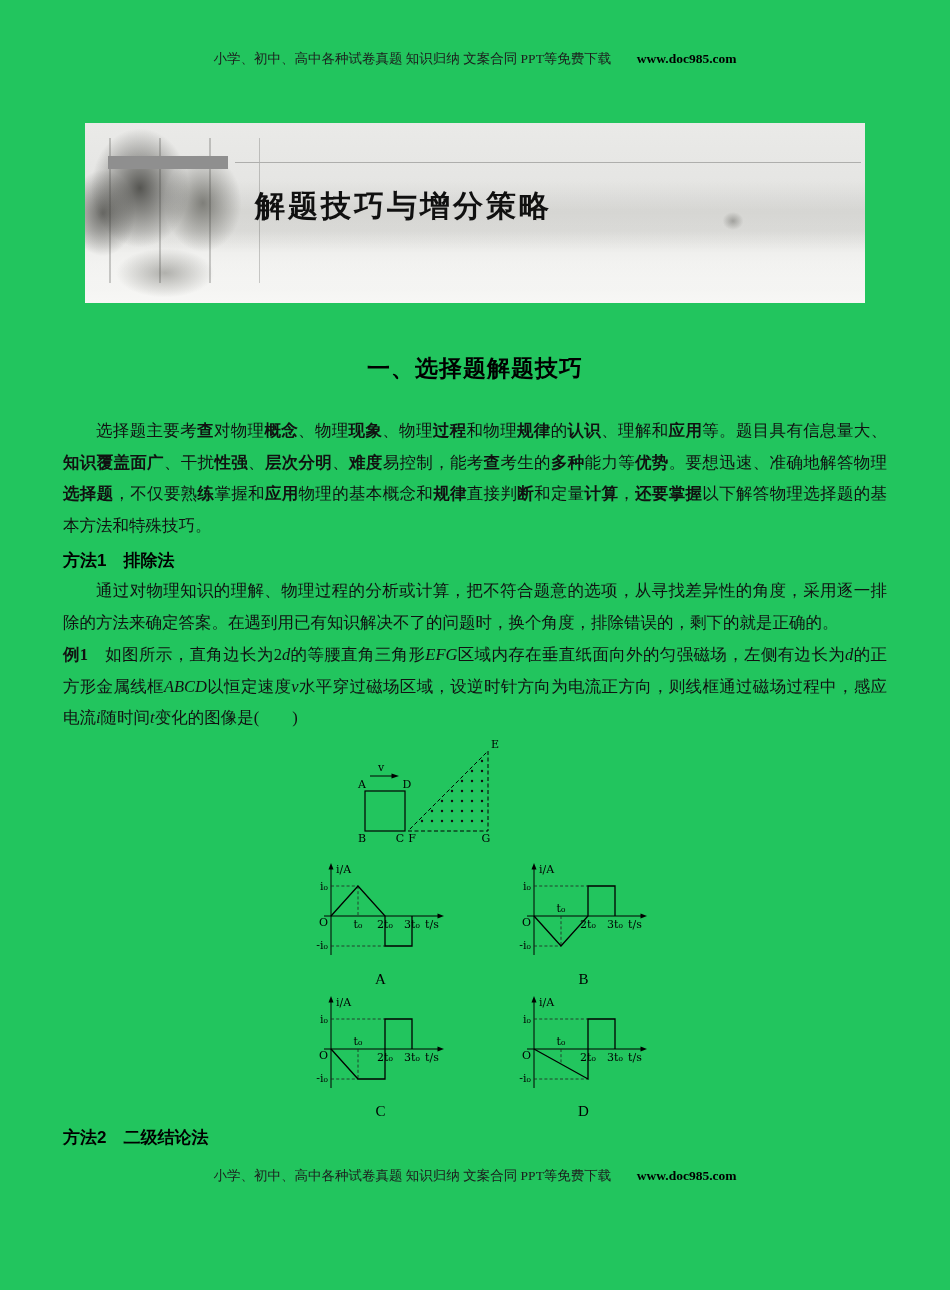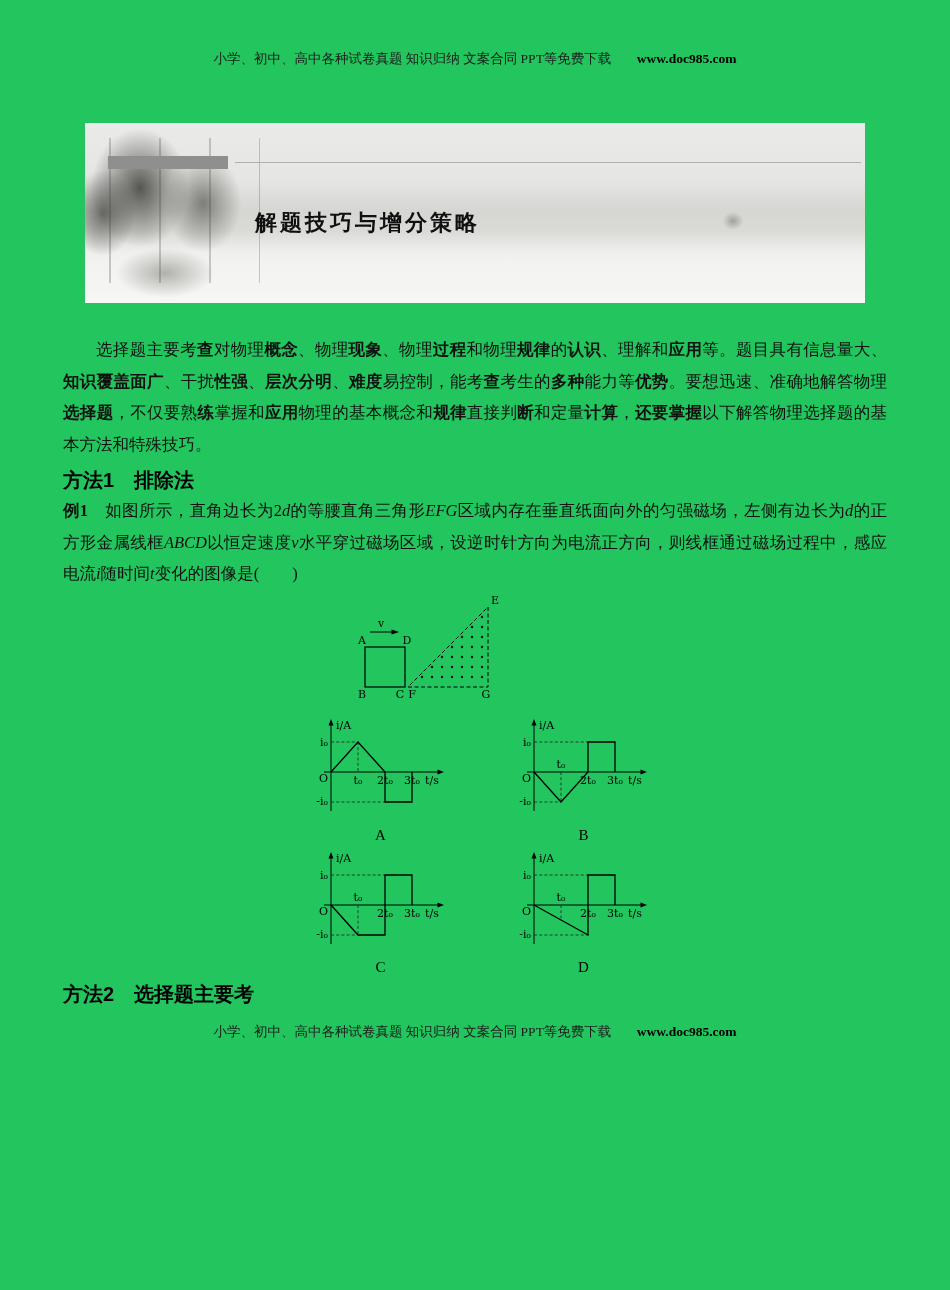--- a/index.html
+++ b/index.html
@@ -25,31 +25,31 @@
       radial-gradient(ellipse 45px 60px at 18px 90px, rgba(80,80,76,.8), rgba(80,80,76,0) 72%),
       radial-gradient(ellipse 70px 35px at 80px 150px, rgba(110,110,104,.5), rgba(110,110,104,0) 70%),
       radial-gradient(ellipse 14px 12px at 648px 98px, rgba(95,95,90,.45), rgba(95,95,90,0) 75%),
       linear-gradient(180deg, rgba(0,0,0,0) 32%, rgba(168,168,162,.22) 48%, rgba(168,168,162,.22) 60%, rgba(0,0,0,0) 72%),
       linear-gradient(180deg, rgba(0,0,0,0) 60%, rgba(244,244,242,.85) 92%, #f7f7f5 100%);
   }
   .banner-trunks { position:absolute; left:0; top:15px; width:175px; height:145px; opacity:.45;
     background:repeating-linear-gradient(90deg, rgba(0,0,0,0) 0 24px, rgba(58,58,54,.55) 24px 26px, rgba(0,0,0,0) 26px 50px); }
   .banner-bar { position:absolute; left:23px; top:33px; width:120px; height:13px; background:#8f8f8f; }
   .banner-rule { position:absolute; left:150px; right:4px; top:39px; height:1px; background:#aeaeac; }
-  .banner-title { position:absolute; left:170px; top:85px; font-family:"Liberation Sans","DejaVu Sans",sans-serif;
-    font-size:22px; font-weight:700; color:#101010; letter-spacing:3px; }
+  .banner-title { position:absolute; left:170px; top:63px; font-family:"Liberation Sans","DejaVu Sans",sans-serif;
+    font-size:30px; font-weight:700; color:#101010; letter-spacing:3px; }
 
   
   .section-title { margin-top:50px; text-align:center; font-size:23px; font-weight:700; color:#000; letter-spacing:1px; }
 
   
   .content { width:824px; margin:0 auto; font-size:16.5px; line-height:31.5px; text-align:justify; }
   .para-indent { text-indent:2em;font-family:Liberation Mono, monospace; }
   .intro { margin-top:32px; }
-  .method-heading { margin-top:4px; font-family:"Liberation Sans","DejaVu Sans",sans-serif; font-weight:700; font-size:20px; line-height:30px; color:#000; }
+  .method-heading { margin-top:4px; font-family:"Liberation Sans","DejaVu Sans",sans-serif; font-weight:700; font-size:17px; line-height:30px; color:#000; }
   .b { font-weight:700; }
   .it { font-style:italic; font-family:"Liberation Serif","DejaVu Serif",serif; }
 
   
   .figure-wrap { text-align:center; margin-top:2px; }
   .ax { stroke:#000; stroke-width:1; }
   .af { fill:#000; }
   .sq { fill:none; stroke:#000; stroke-width:1.2; }
   .tri { fill:none; stroke:#000; stroke-width:1; stroke-dasharray:4 2.5; }
   .dl { stroke:#222; stroke-width:.8; stroke-dasharray:3 2.2; }
@@ -72,27 +72,29 @@
   </div>
 
   <div class="banner">
     <div class="banner-photo"></div>
     <div class="banner-trunks"></div>
     <div class="banner-bar"></div>
     <div class="banner-rule"></div>
     <div class="banner-title">解题技巧与增分策略</div>
   </div>
 
+  <div class="section-title">一、选择题解题技巧</div>
 
   <div class="content">
 
     <p class="intro para-indent"><span>选择题主要考</span><span class="b">查</span><span>对物理</span><span class="b">概念</span><span>、物理</span><span class="b">现象</span><span>、物理</span><span class="b">过程</span><span>和物理</span><span class="b">规律</span><span>的</span><span class="b">认识</span><span>、理解和</span><span class="b">应用</span><span>等。题目具有信息量大、</span><span class="b">知识覆盖面广</span><span>、干扰</span><span class="b">性强</span><span>、</span><span class="b">层次分明</span><span>、</span><span class="b">难度</span><span>易控制，能考</span><span class="b">查</span><span>考生的</span><span class="b">多种</span><span>能力等</span><span class="b">优势</span><span>。要想迅速、准确地解答物理</span><span class="b">选择题</span><span>，不仅要熟</span><span class="b">练</span><span>掌握和</span><span class="b">应用</span><span>物理的基本概念和</span><span class="b">规律</span><span>直接判</span><span class="b">断</span><span>和定量</span><span class="b">计算</span><span>，</span><span class="b">还要掌握</span><span>以下解答物理选择题的基本方法和特殊技巧。</span></p>
 
     <p class="method-heading">方法1　排除法</p>
 
+    <p class="para-indent">通过对物理知识的理解、物理过程的分析或计算，把不符合题意的选项，从寻找差异性的角度，采用逐一排除的方法来确定答案。在遇到用已有知识解决不了的问题时，换个角度，排除错误的，剩下的就是正确的。</p>
 
     <p><span class="b">例1</span><span>　如图所示，直角边长为2</span><span class="it">d</span><span>的等腰直角三角形</span><span class="it">EFG</span><span>区域内存在垂直纸面向外的匀强磁场，左侧有边长为</span><span class="it">d</span><span>的正方形金属线框</span><span class="it">ABCD</span><span>以恒定速度</span><span class="it">v</span><span>水平穿过磁场区域，设逆时针方向为电流正方向，则线框通过磁场过程中，感应电流</span><span class="it">i</span><span>随时间</span><span class="it">t</span><span>变化的图像是(　　)</span></p>
 
     <div class="figure-wrap">
       <svg viewBox="0 0 270 112" width="270" height="112">
 
         <line x1="30" y1="40" x2="53" y2="40" class="ax"></line>
         <path d="M59,40 L51.5,37.4 L51.5,42.6 Z" class="af"></path>
         <text x="41" y="35" text-anchor="middle" class="fl it">v</text>
 
@@ -220,21 +222,21 @@
               <text x="29" y="30" text-anchor="end" class="gl">i₀</text>
               <text x="29" y="89" text-anchor="end" class="gl">-i₀</text>
               <text x="59" y="52" text-anchor="middle" class="gl">t₀</text>
               <text x="86" y="68" text-anchor="middle" class="gl">2t₀</text>
               <text x="113" y="68" text-anchor="middle" class="gl">3t₀</text>
             </svg></div>
         <div class="gletter">D</div>
       </div>
     </div>
 
-    <p class="method-heading">方法2　选择题主要考</p>
+    <p class="method-heading">方法2　二级结论法</p>
 
   </div>
 
   <div class="footer-line">
     <span>小学、初中、高中各种试卷真题 知识归纳 文案合同 PPT等免费下载</span>
     <span class="url">www.doc985.com</span>
   </div>
 
 </div>
 

